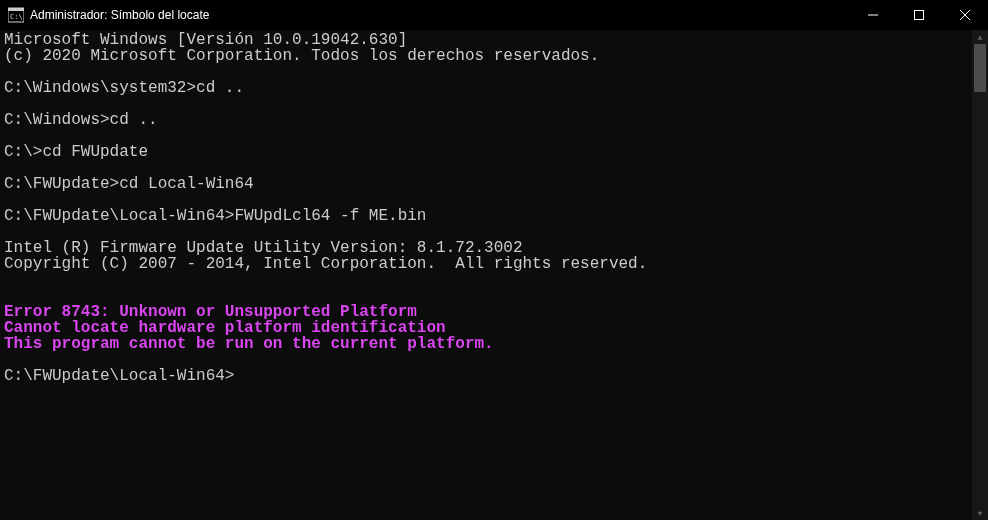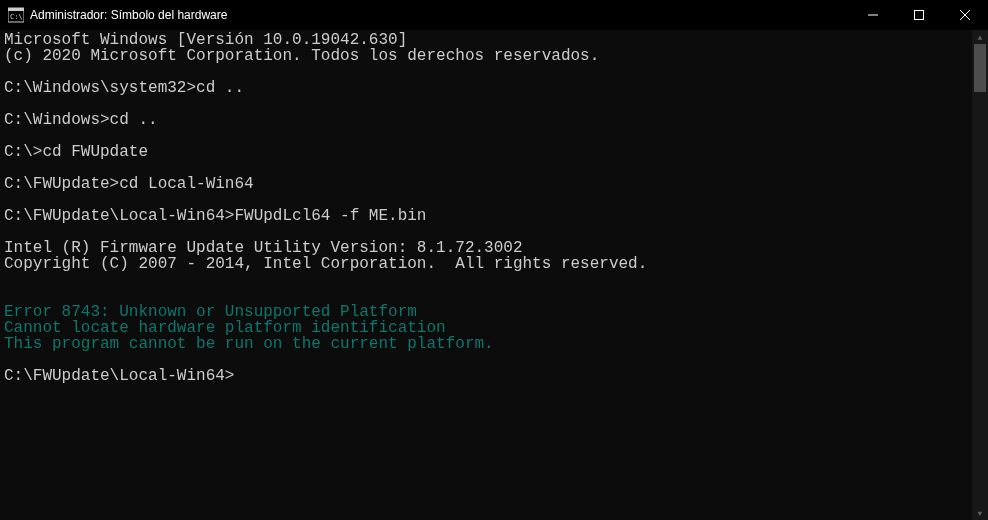--- a/index.html
+++ b/index.html
@@ -80,21 +80,22 @@
       font-size: 16px;
       line-height: 16px;
       white-space: pre;
       font-family: Consolas, 'Courier New', monospace;
       overflow: hidden;
     }
     .line {
       white-space: pre;
     }
     .error-line {
-      color: #0f766e;
+      color: #d946ef;
+      font-weight: bold;
     }
     .scrollbar {
       width: 16px;
       background: #171717;
       position: relative;
     }
     .scrollbar-thumb {
       position: absolute;
       top: 14px;
       left: 2px;
@@ -121,21 +122,21 @@
 
 <div class="window">
   <div class="titlebar">
     <div class="titlebar-icon">
       <svg viewBox="0 0 16 16">
         <rect x="0" y="1" width="16" height="14" fill="none" stroke="#ccc" stroke-width="1"></rect>
         <rect x="0" y="1" width="16" height="3" fill="#ccc"></rect>
         <text x="2" y="12" font-size="7" fill="#ccc" font-family="monospace">C:\</text>
       </svg>
     </div>
-    <div class="titlebar-text">Administrador: Símbolo del hardware</div>
+    <div class="titlebar-text">Administrador: Símbolo del locate</div>
     <div class="titlebar-controls">
       <div class="titlebar-btn">
         <svg viewBox="0 0 10 10">
             <line x1="0" y1="5" x2="10" y2="5" stroke="#fff" stroke-width="1"></line>
           </svg>
       </div>
       <div class="titlebar-btn">
         <svg viewBox="0 0 10 10">
             <rect x="0.5" y="0.5" width="9" height="9" fill="none" stroke="#fff" stroke-width="1"></rect>
           </svg>

